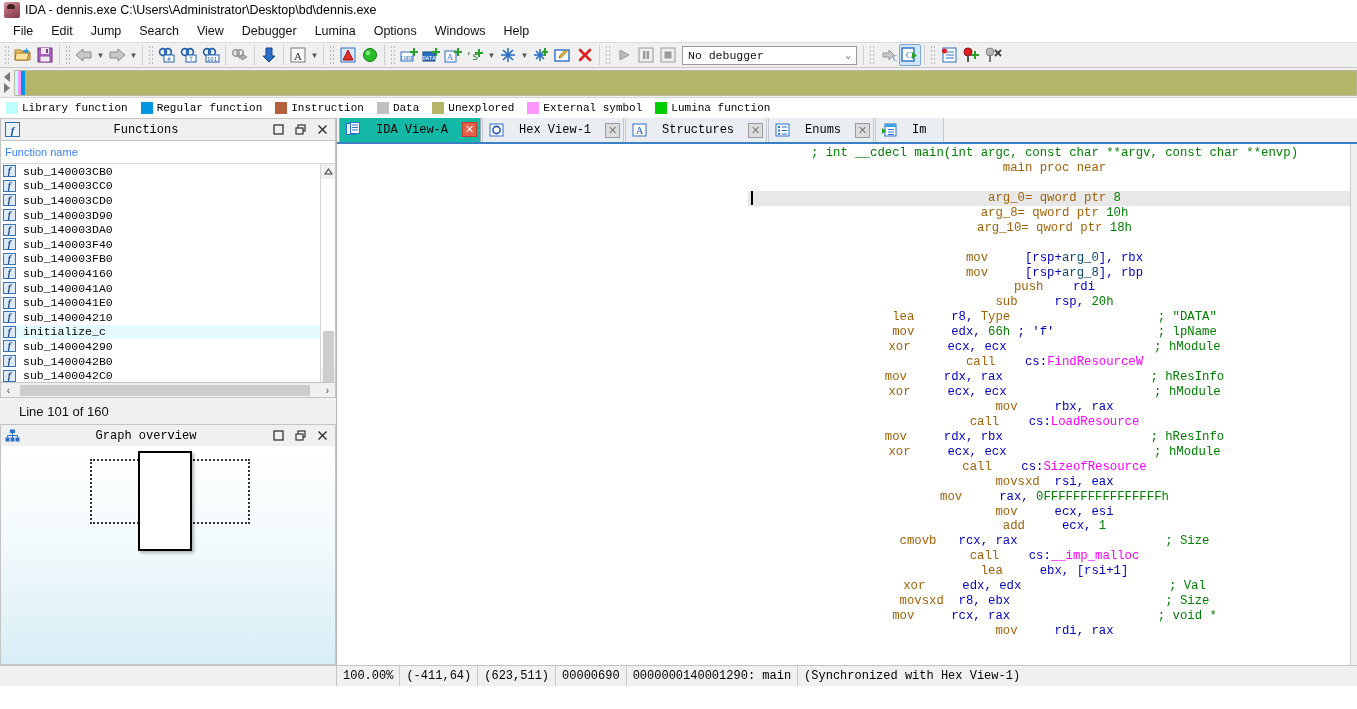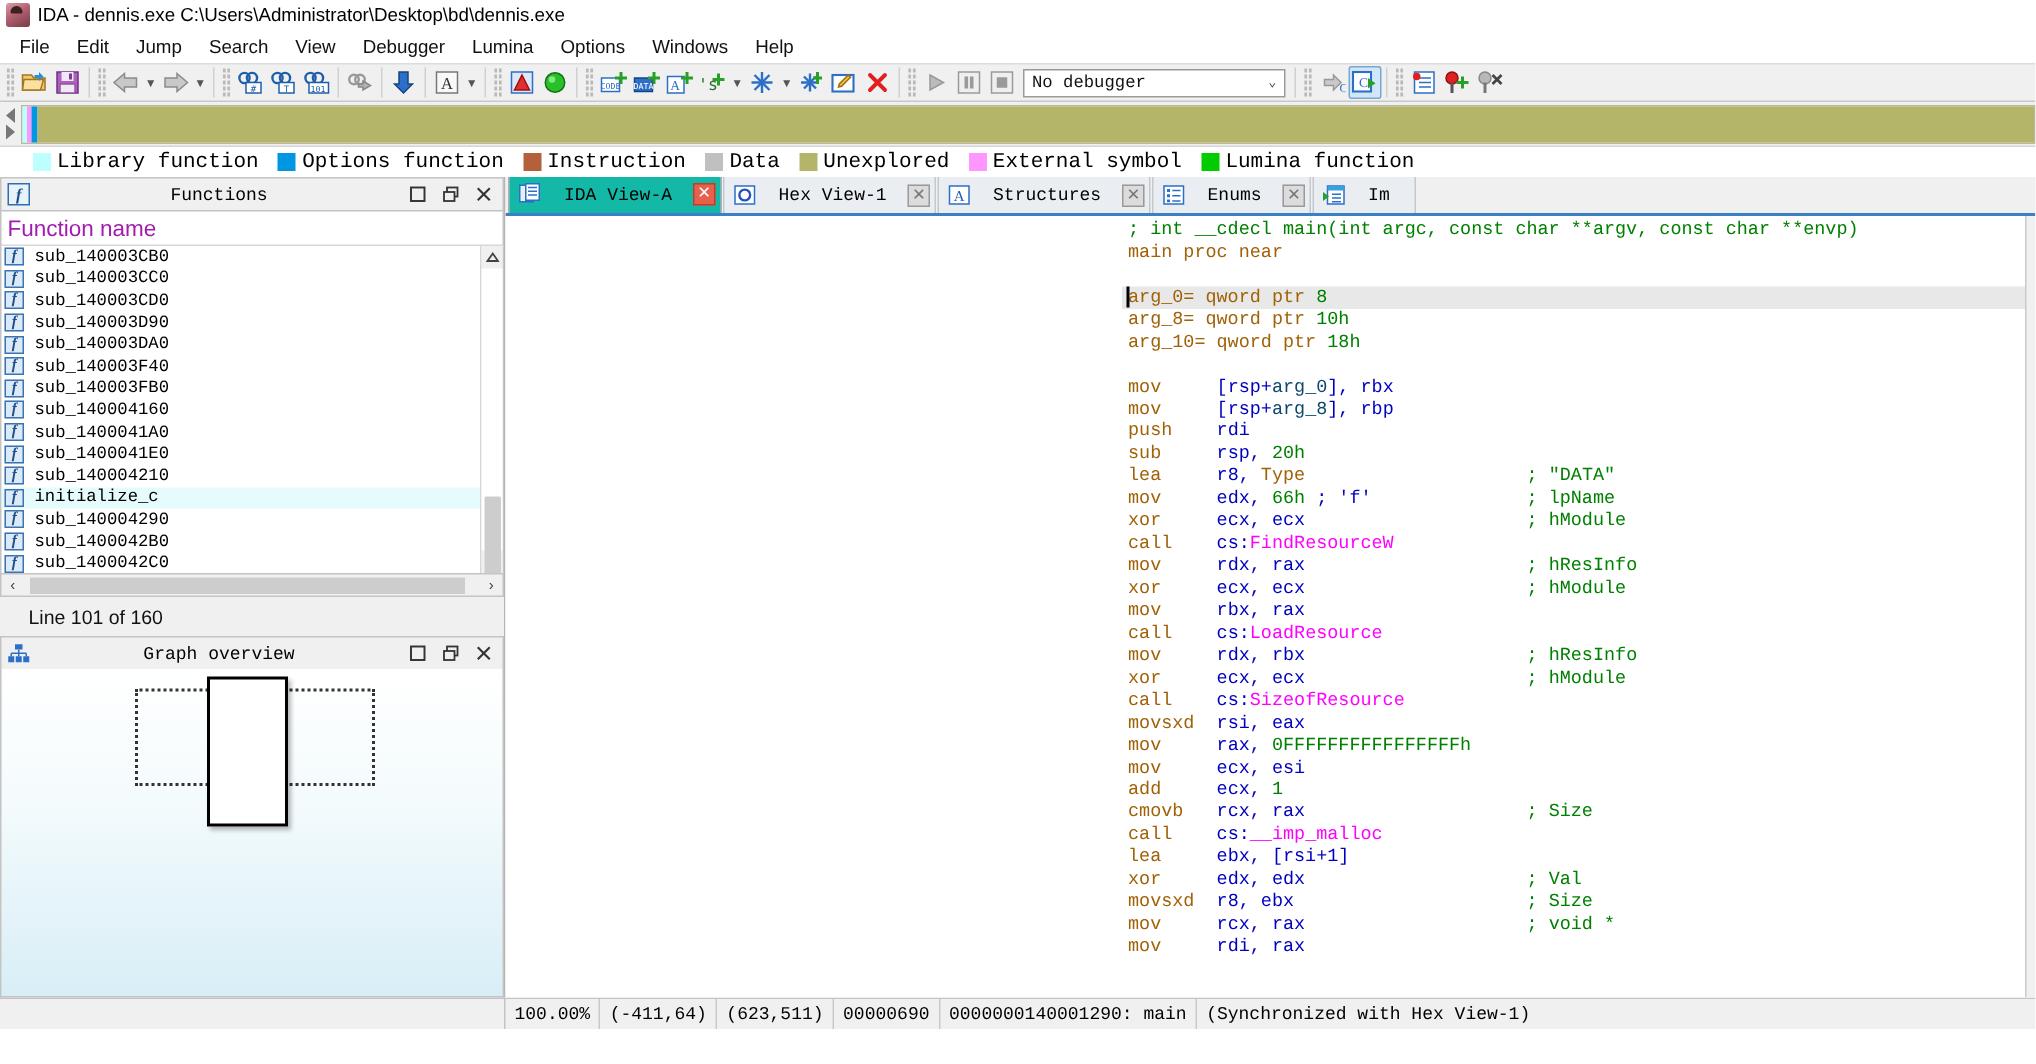--- a/index.html
+++ b/index.html
@@ -71,22 +71,22 @@
                justify-content: center; align-items: center; gap: 1px; }
   .triL { width:0;height:0;border-top:5px solid transparent;border-bottom:5px solid transparent;border-right:6px solid #777;}
   .triR { width:0;height:0;border-top:5px solid transparent;border-bottom:5px solid transparent;border-left:6px solid #777;}
   .navstrip { flex: 1; display: flex; height: 26px; align-self: center;
               border: 1px solid #b9b9a0; }
   .navseg { height: 100%; }
 
   
   .legend {
     height: 20px; display: flex; align-items: center; background: #ffffff;
-    padding-left: 22px; gap: 4px;
-    font-family: "Liberation Mono", monospace; font-size: 14px; color: #000;
+    padding-left: 6px; gap: 4px;
+    font-family: "Liberation Mono", monospace; font-size: 11px; color: #000;
   }
   .lg { display: flex; align-items: center; gap: 4px; margin-right: 9px; }
   .swatch { width: 12px; height: 12px; display: inline-block; }
 
   
   .body { display: flex; height: 547px; align-items: stretch; }
 
   
   .leftdock { width: 337px; display: flex; flex-direction: column;
               border-right: 1px solid #b6b6b6; background: #f0f0f0; }
@@ -105,21 +105,21 @@
     display: flex; align-items: center; justify-content: center;
     font-family: "Liberation Serif", serif; font-style: italic;
     font-size: 11px; color: #1d4f8c; font-weight: bold; flex:0 0 auto;
   }
   .goicon { width:15px;height:13px;flex:0 0 auto;position:relative; }
 
   .colhdr {
     height: 24px; background: #ffffff; border: 1px solid #c4c4c4;
     border-bottom: 1px solid #d8d8d8;
     display: flex; align-items: center; padding-left: 4px;
-    font-size: 15px; color: #a21caf;
+    font-size: 11px; color: #3b82f6;
   }
 
   .fnwrap { flex: 1; display: flex; background: #fff;
             border-left: 1px solid #c4c4c4; border-right: 1px solid #c4c4c4;
             overflow: hidden; position: relative; }
   .fnlist { flex: 1; overflow: hidden; }
   .fnrow {
     height: 14.6px; display: flex; align-items: center;
     font-family: "Liberation Mono", monospace; font-size: 11.5px;
     color: #000; padding-left: 2px; white-space: nowrap;
@@ -183,21 +183,21 @@
   }
   .tab.active .tabclose { background: #e8604c; border-color: #b8402c; color: #fff; }
   .tabicon { width: 16px; height: 15px; flex: 0 0 auto; position: relative; }
 
   
   .disasm { flex: 1; display: flex; background: #ffffff; overflow: hidden;
             position: relative; }
   .graphpane { width: 410px; background: #ffffff; flex: 0 0 auto; }
   .codepane { flex: 1; position: relative; background: #ffffff;
               border-left: 1px solid #ffffff; overflow: hidden; }
-  .codeinner { position: relative; padding-top: 2px; }
+  .codeinner { position: relative; padding-top: 2px; text-align: center; }
   .cline {
     height: 14.95px; white-space: pre;
     font-family: "Liberation Mono", monospace; font-size: 12.3px;
     color: #0000c0; padding-left: 4px; line-height: 14.95px;
   }
   .cline.hl { background: #e8e8e8; }
   .cline.hl::before {
     content: ""; position: absolute; left: 3px; width: 2px; height: 14px;
     background: #000; margin-top: 0;
   }
@@ -505,21 +505,21 @@
       </div>
   </div>
 
   <div class="legend">
     <div class="lg">
       <span class="swatch" id="sw0" style="background: rgb(189, 255, 255);"></span>
       <span>Library function</span>
     </div>
     <div class="lg">
       <span class="swatch" id="sw1" style="background: rgb(0, 150, 225);"></span>
-      <span>Options function</span>
+      <span>Regular function</span>
     </div>
     <div class="lg">
       <span class="swatch" id="sw2" style="background: rgb(180, 96, 60);"></span>
       <span>Instruction</span>
     </div>
     <div class="lg">
       <span class="swatch" id="sw3" style="background: rgb(192, 192, 192);"></span>
       <span>Data</span>
     </div>
     <div class="lg">

